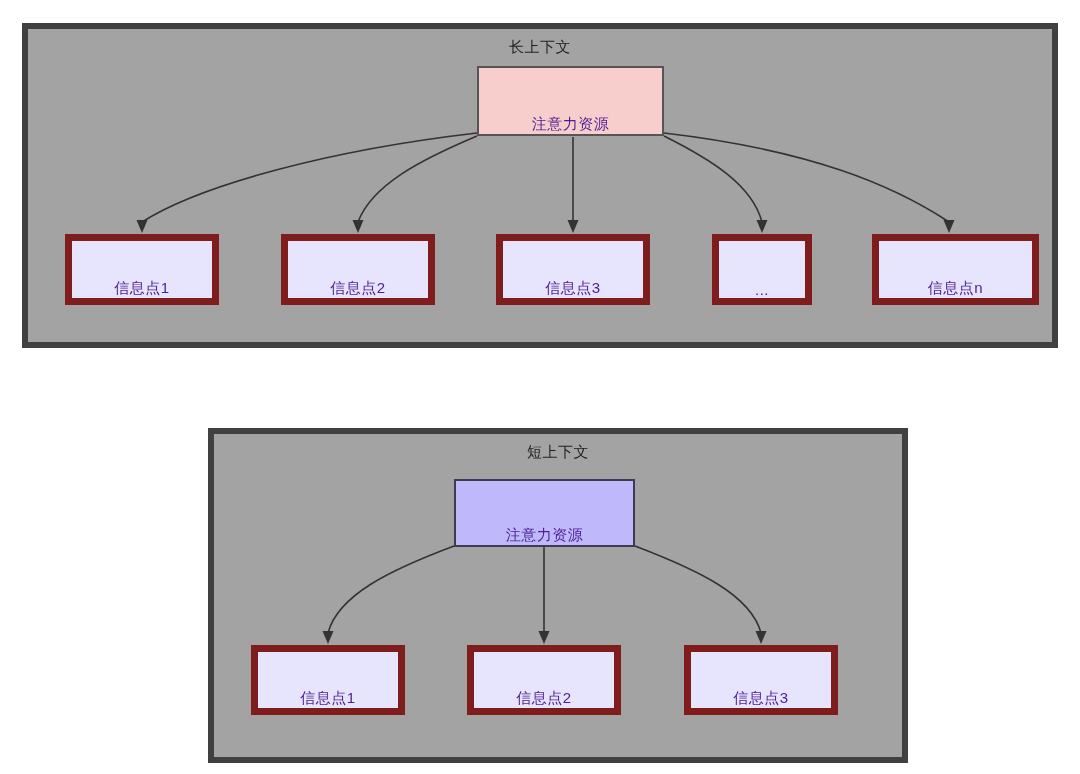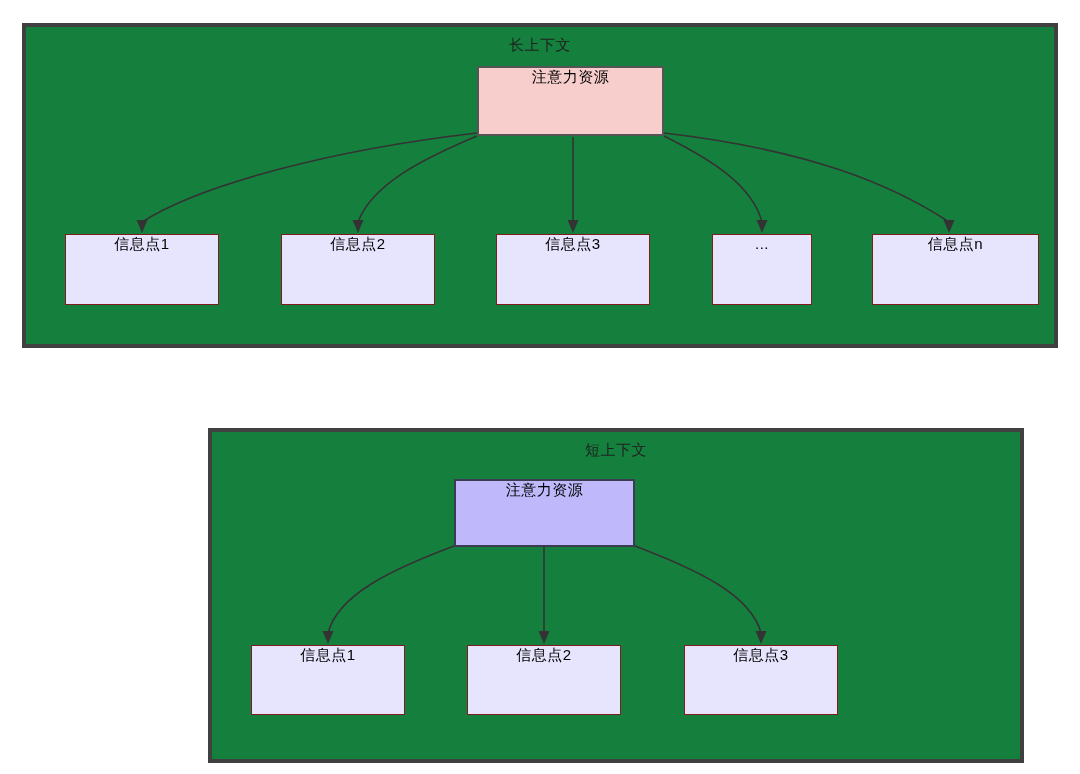--- a/index.html
+++ b/index.html
@@ -14,22 +14,22 @@
     font-family: "Liberation Sans", "DejaVu Sans", sans-serif;
     overflow: hidden;
   }
   .canvas {
     position: absolute;
     inset: 0;
   }
   
   .group {
     position: absolute;
-    background: #15803d;
-    border: 4px solid #404040;
+    background: #a3a3a3;
+    border: 6px solid #404040;
     box-sizing: border-box;
   }
   .group-title {
     position: absolute;
     top: 8px;
     left: 0;
     right: 0;
     text-align: center;
     font-size: 15px;
     color: #1f1f1f;
@@ -38,46 +38,46 @@
   }
   #group-long {
     left: 22px;
     top: 23px;
     width: 1036px;
     height: 325px;
   }
   #group-short {
     left: 208px;
     top: 428px;
-    width: 816px;
+    width: 700px;
     height: 335px;
   }
   
   .node {
     position: absolute;
     box-sizing: border-box;
     display: flex;
-    align-items: flex-start;
+    align-items: flex-end;
     justify-content: center;
     font-size: 15px;
-    color: #000000;
+    color: #4c1d95;
     letter-spacing: 0.5px;
     z-index: 3;
   }
   .node.root-red {
     background: #f8cecc;
     border: 2px solid #555555;
   }
   .node.root-blue {
     background: #bfb9fb;
     border: 2px solid #3b3b52;
   }
   .node.leaf {
     background: #e7e4fd;
-    border: 1px solid #7f1d1d;
+    border: 7px solid #7f1d1d;
   }
   
   #node-attn-long   { left: 477px; top: 66px;  width: 187px; height: 70px; }
   #node-long-1      { left: 65px;  top: 234px; width: 154px; height: 71px; }
   #node-long-2      { left: 281px; top: 234px; width: 154px; height: 71px; }
   #node-long-3      { left: 496px; top: 234px; width: 154px; height: 71px; }
   #node-long-dots   { left: 712px; top: 234px; width: 100px; height: 71px; }
   #node-long-n      { left: 872px; top: 234px; width: 167px; height: 71px; }
   
   #node-attn-short  { left: 454px; top: 479px; width: 181px; height: 68px; }

